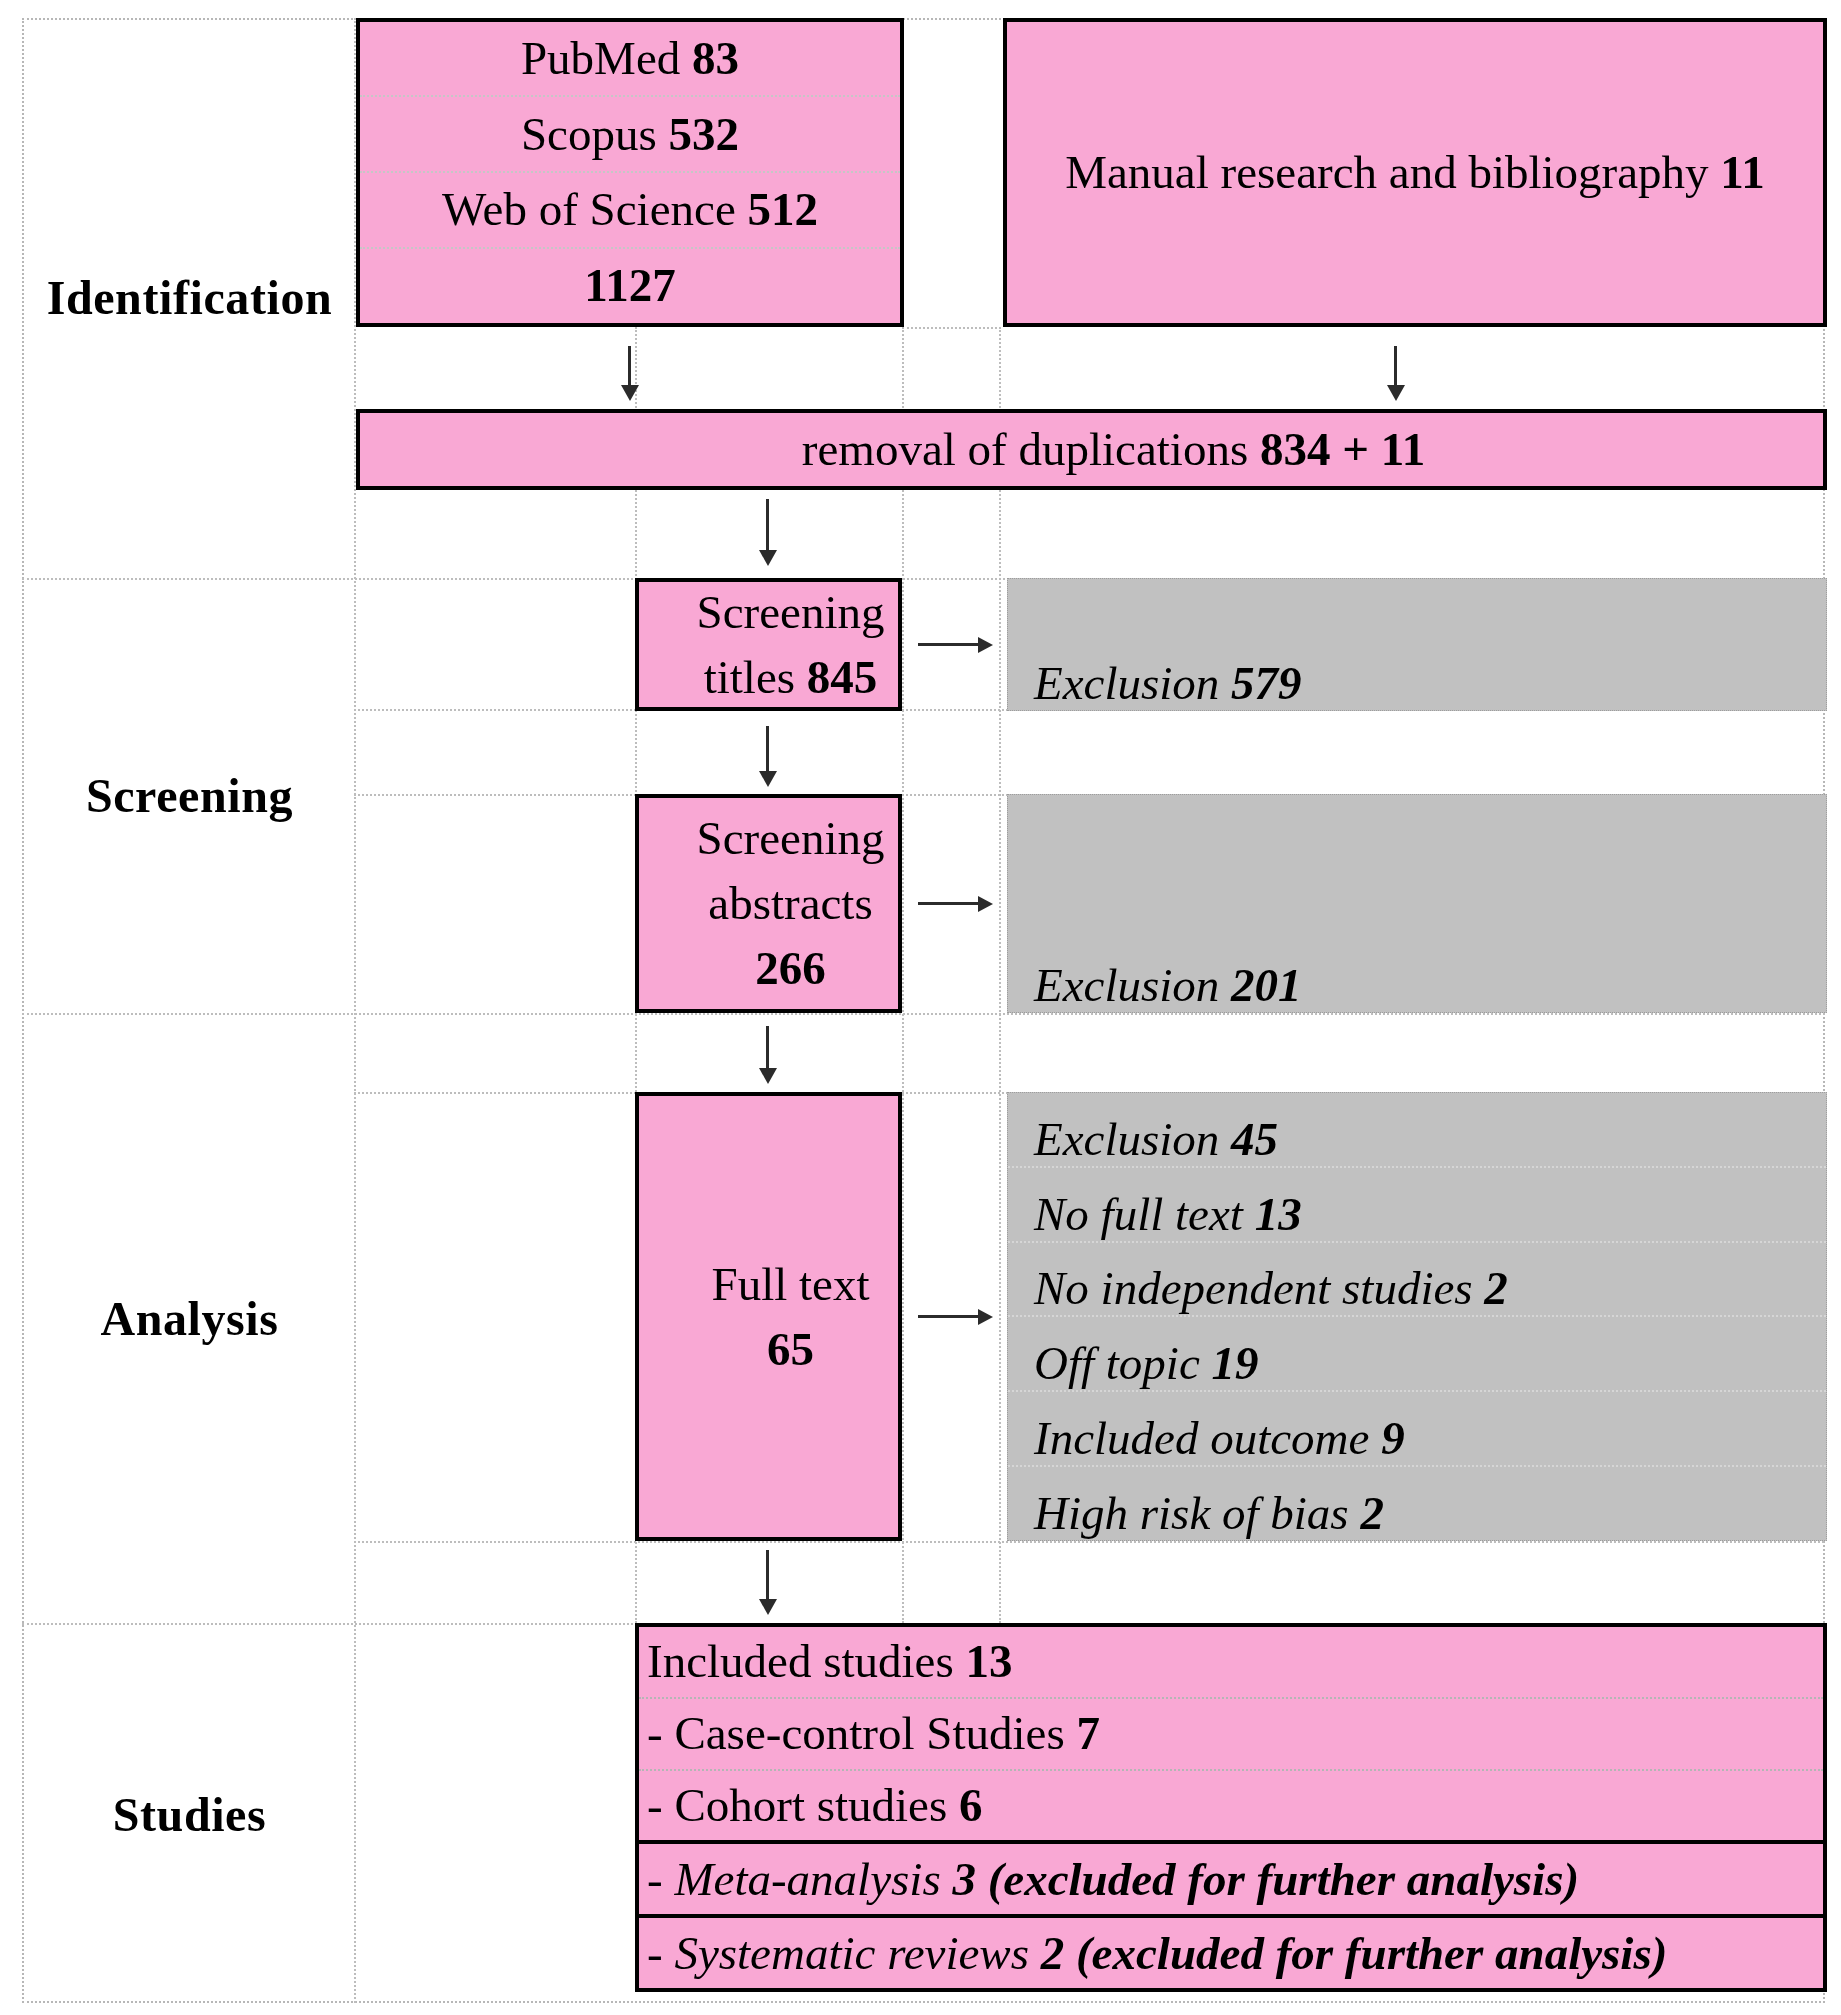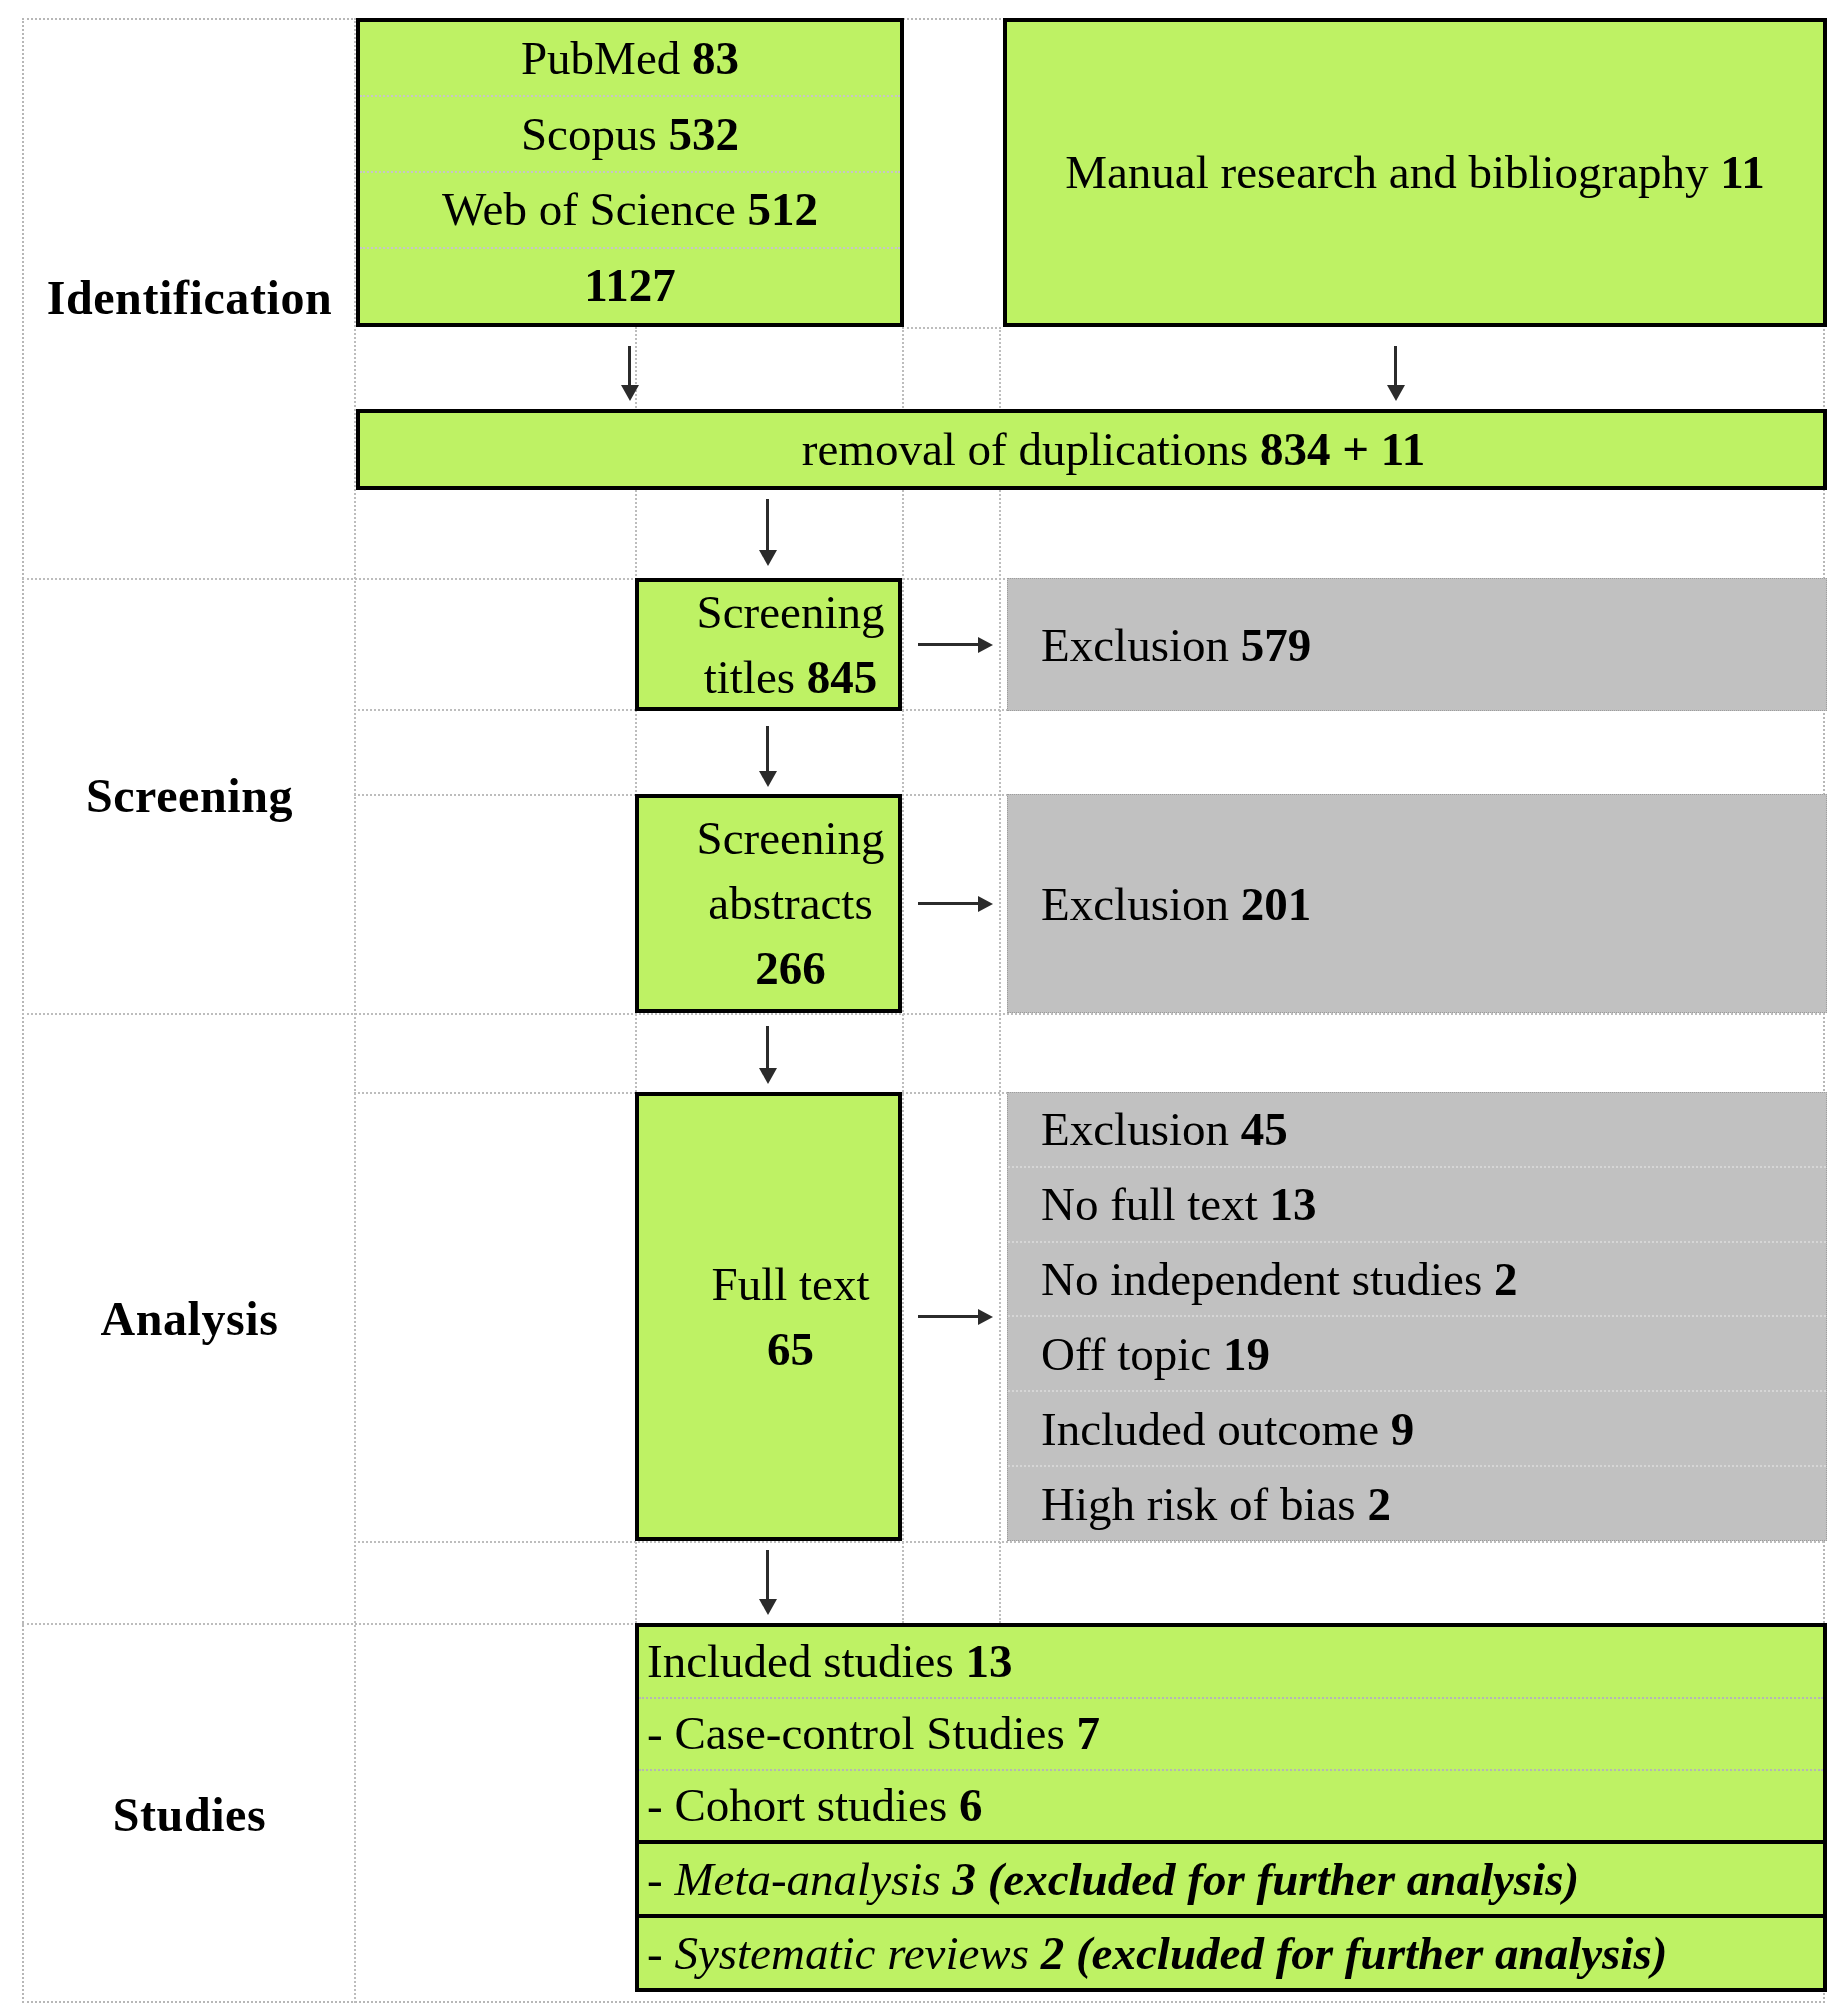--- a/index.html
+++ b/index.html
@@ -19,42 +19,42 @@
   .vline{position:absolute;width:0;border-left:2.3px dotted #bdbdbd;}
   .hline{position:absolute;height:0;border-top:2.3px dotted #bdbdbd;}
   
   .lbl{
     position:absolute;left:24.5px;width:330px;
     display:flex;align-items:center;justify-content:center;
     font-size:48px;font-weight:bold;letter-spacing:0.6px;
   }
   
   .pbox{
-    position:absolute;background:#bef264;border:4.7px solid #000;
+    position:absolute;background:#f9a8d4;border:4.7px solid #000;
     box-sizing:border-box;display:flex;flex-direction:column;
     font-size:47px;line-height:1.38;
   }
   .pbox.thin{border-width:4.1px;}
   .center-col{justify-content:center;align-items:center;text-align:center;padding-left:44px;}
   .row{flex:1;display:flex;align-items:center;justify-content:center;}
   .row.sep{border-bottom:2.3px dotted #c6c6c6;}
   .t{white-space:pre-wrap;}
   b{font-weight:bold;}
   
   .rrow{flex:1;display:flex;align-items:center;padding-left:8px;box-sizing:border-box;}
   .rrow.dotsep{border-bottom:2.3px dotted #b5b5b5;}
   .rrow.solidsep{border-bottom:4.1px solid #000;}
   .rrow.it{font-style:italic;}
   
   .gray{
     position:absolute;background:#c1c1c1;border:1.8px dotted #9d9d9d;
     box-sizing:border-box;display:flex;flex-direction:column;
     font-size:47px;
   }
-  .grow{flex:1;display:flex;align-items:center;padding-left:33px;box-sizing:border-box;}
+  .grow{flex:1;display:flex;align-items:flex-end;padding-left:26px;box-sizing:border-box;font-style:italic;}
   .grow.sep{border-bottom:2.3px dotted #d6d6d6;}
   
   .darr{position:absolute;width:21px;display:flex;flex-direction:column;align-items:center;}
   .darr .shaft{width:2.9px;background:#2b2b2b;flex:1;}
   .darr .head{width:0;height:0;border-left:9.3px solid transparent;border-right:9.3px solid transparent;border-top:16.3px solid #2b2b2b;}
   .rarr{position:absolute;height:17.5px;display:flex;flex-direction:row;align-items:center;}
   .rarr .shaft{height:2.9px;background:#2b2b2b;flex:1;}
   .rarr .head{width:0;height:0;border-top:8.2px solid transparent;border-bottom:8.2px solid transparent;border-left:15px solid #2b2b2b;}
 </style>
 </head>

